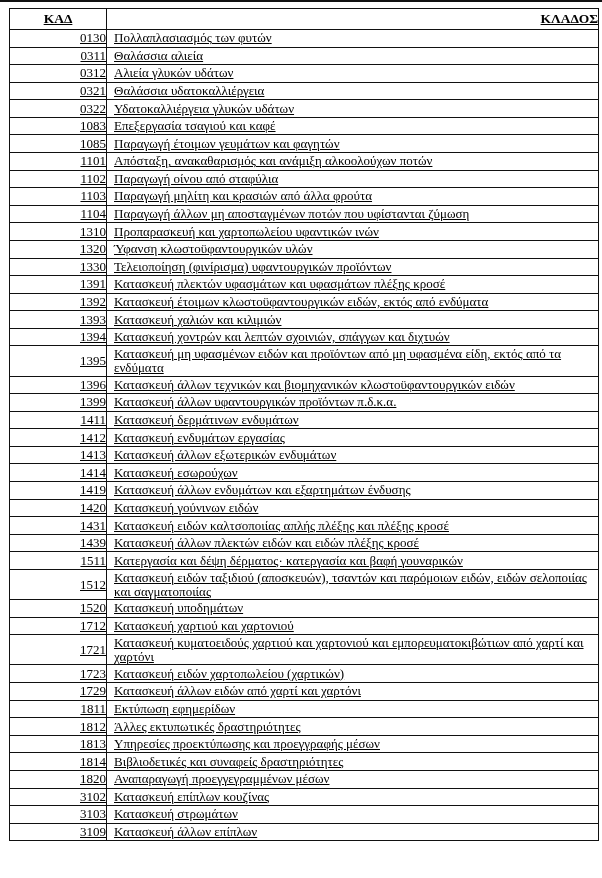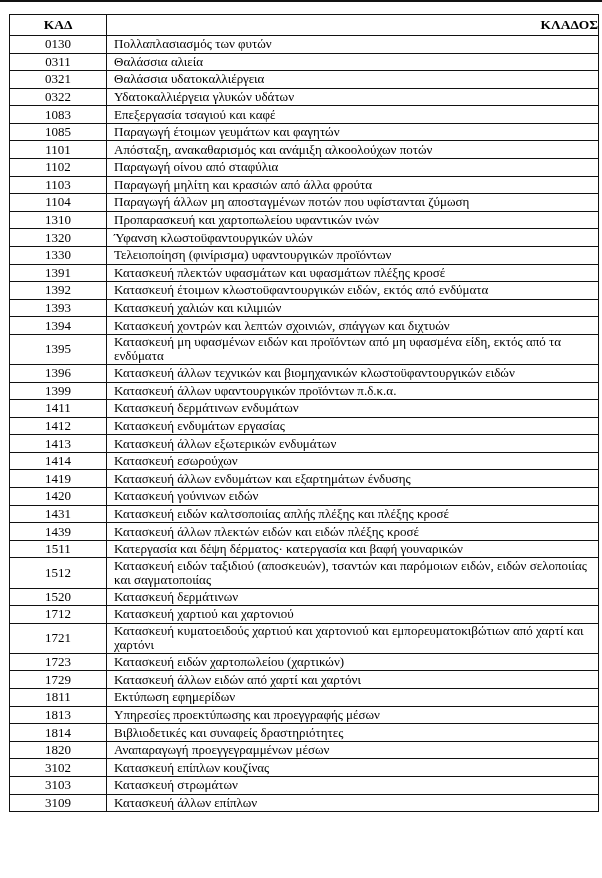--- a/index.html
+++ b/index.html
@@ -18,27 +18,28 @@
   .top-crop-line {
     position: absolute;
     top: 0;
     left: 0;
     width: 602px;
     height: 2px;
     background: #111111;
   }
   table.kad-table {
     position: absolute;
-    top: 14px;
+    top: 8px;
     left: 9px;
     width: 589px;
     border-collapse: collapse;
     table-layout: fixed;
     font-size: 13px;
     line-height: 14px;
+    text-decoration: underline;
   }
   table.kad-table th,
   table.kad-table td {
     border: 1px solid #111111;
     vertical-align: middle;
     overflow: hidden;
   }
   table.kad-table col.col-code  { width: 97px; }
   table.kad-table col.col-name  { width: 492px; }
   table.kad-table th {
@@ -50,21 +51,21 @@
   }
   table.kad-table th.code-h {
     text-align: center;
     padding-left: 0;
   }
   table.kad-table td {
     height: 15.4px;
     padding: 0.6px 4px 0.6px 7px;
   }
   table.kad-table td.code {
-    text-align: center;
+    text-align: right;
     padding-left: 0;
     padding-right: 0;
   }
 </style>
 </head>
 <body>
 
 <div class="top-crop-line"></div>
 
 <table class="kad-table">
@@ -82,20 +83,24 @@
   <tr>
     <td class="code">0130</td>
     <td class="sector">Πολλαπλασιασμός των φυτών</td>
   </tr>
 
   <tr>
     <td class="code">0311</td>
     <td class="sector">Θαλάσσια αλιεία</td>
   </tr>
 
+  <tr>
+    <td class="code">0312</td>
+    <td class="sector">Αλιεία γλυκών υδάτων</td>
+  </tr>
 
   <tr>
     <td class="code">0321</td>
     <td class="sector">Θαλάσσια υδατοκαλλιέργεια</td>
   </tr>
 
   <tr>
     <td class="code">0322</td>
     <td class="sector">Υδατοκαλλιέργεια γλυκών υδάτων</td>
   </tr>
@@ -226,21 +231,21 @@
     <td class="sector">Κατεργασία και δέψη δέρματος· κατεργασία και βαφή γουναρικών</td>
   </tr>
 
   <tr>
     <td class="code">1512</td>
     <td class="sector">Κατασκευή ειδών ταξιδιού (αποσκευών), τσαντών και παρόμοιων ειδών, ειδών σελοποιίας και σαγματοποιίας</td>
   </tr>
 
   <tr>
     <td class="code">1520</td>
-    <td class="sector">Κατασκευή δερμάτινων</td>
+    <td class="sector">Κατασκευή υποδημάτων</td>
   </tr>
 
   <tr>
     <td class="code">1712</td>
     <td class="sector">Κατασκευή χαρτιού και χαρτονιού</td>
   </tr>
 
   <tr>
     <td class="code">1721</td>
     <td class="sector">Κατασκευή κυματοειδούς χαρτιού και χαρτονιού και εμπορευματοκιβώτιων από χαρτί και χαρτόνι</td>
@@ -254,20 +259,24 @@
   <tr>
     <td class="code">1729</td>
     <td class="sector">Κατασκευή άλλων ειδών από χαρτί και χαρτόνι</td>
   </tr>
 
   <tr>
     <td class="code">1811</td>
     <td class="sector">Εκτύπωση εφημερίδων</td>
   </tr>
 
+  <tr>
+    <td class="code">1812</td>
+    <td class="sector">Άλλες εκτυπωτικές δραστηριότητες</td>
+  </tr>
 
   <tr>
     <td class="code">1813</td>
     <td class="sector">Υπηρεσίες προεκτύπωσης και προεγγραφής μέσων</td>
   </tr>
 
   <tr>
     <td class="code">1814</td>
     <td class="sector">Βιβλιοδετικές και συναφείς δραστηριότητες</td>
   </tr>

